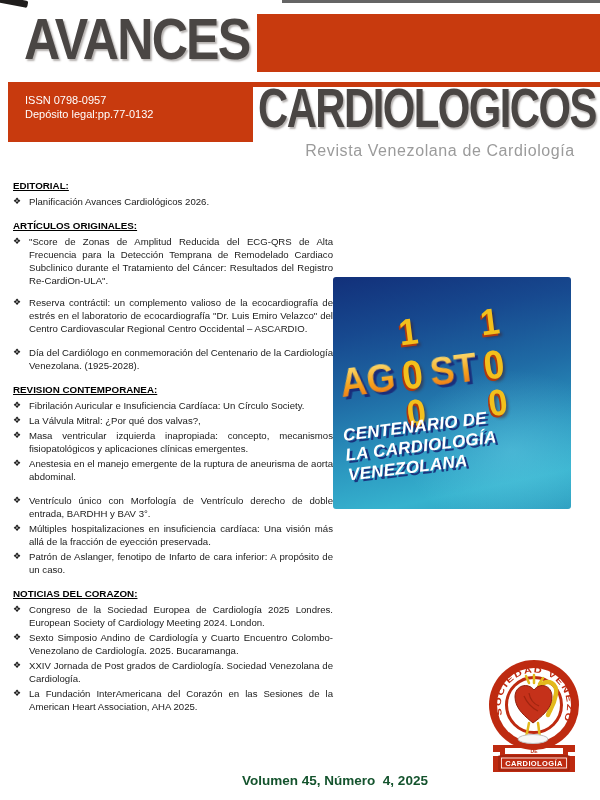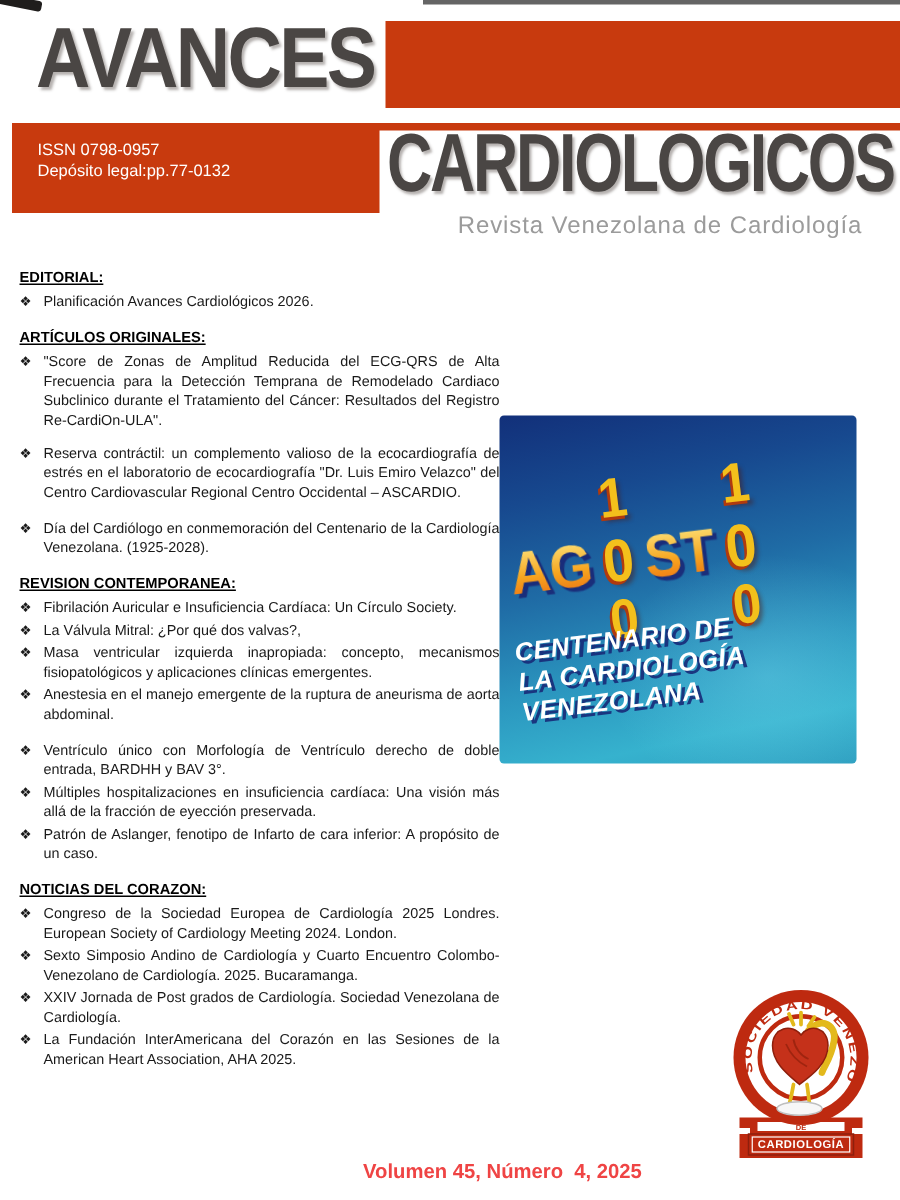--- a/index.html
+++ b/index.html
@@ -47,21 +47,21 @@
   .ag-digit{color:#f3c01c;text-shadow:-2px 2px 0 #b03a0e,2px 3px 3px rgba(80,20,10,.45);}
   .ag-col{position:relative;display:inline-block;margin:0 8px;}
   .ag-one{position:absolute;left:2px;top:-41px;font-size:37px;}
   .ag-zero-below{position:absolute;left:0;top:40px;font-size:37px;}
   .caption{position:absolute;left:9px;top:149px;transform:rotate(-7deg);transform-origin:left top;z-index:3;
           color:#fff;font-style:italic;font-weight:800;font-size:17px;line-height:20px;
           letter-spacing:.3px;text-shadow:2.5px 2.5px 0 rgba(23,42,120,.9);white-space:nowrap;}
 
   
   .volume-line{left:185px;top:773px;width:300px;text-align:center;font-weight:bold;
-               font-size:13.5px;color:#ef4444;white-space:pre-wrap;}
+               font-size:13.5px;color:#14532d;white-space:pre-wrap;}
   .svc-logo{left:477px;top:651px;}
 </style>
 </head>
 <body style="--red: #c83a0e;">
 
 <div class="abs scan-mark"></div>
 <div class="abs scan-line"></div>
 
 <div class="abs red-rect-a"></div>
 <div class="abs red-strip"></div>

